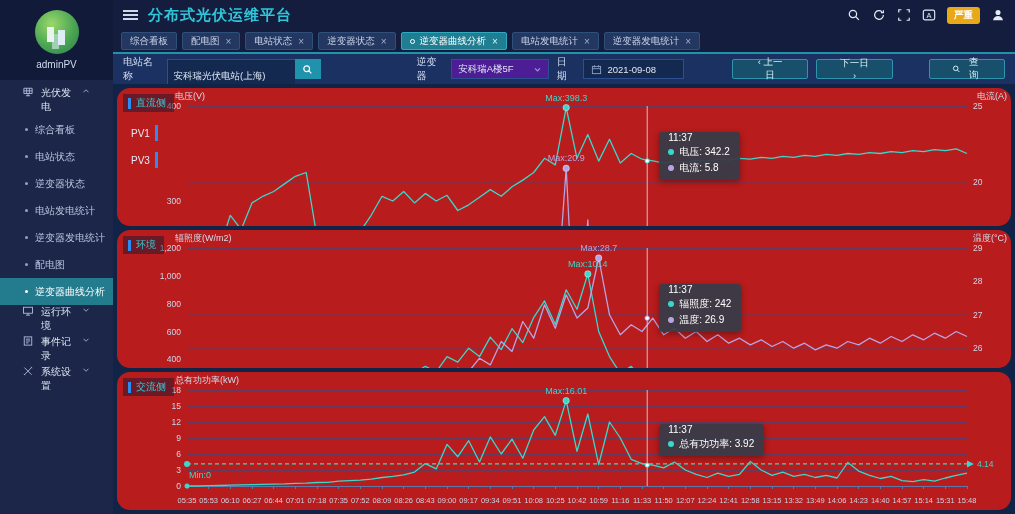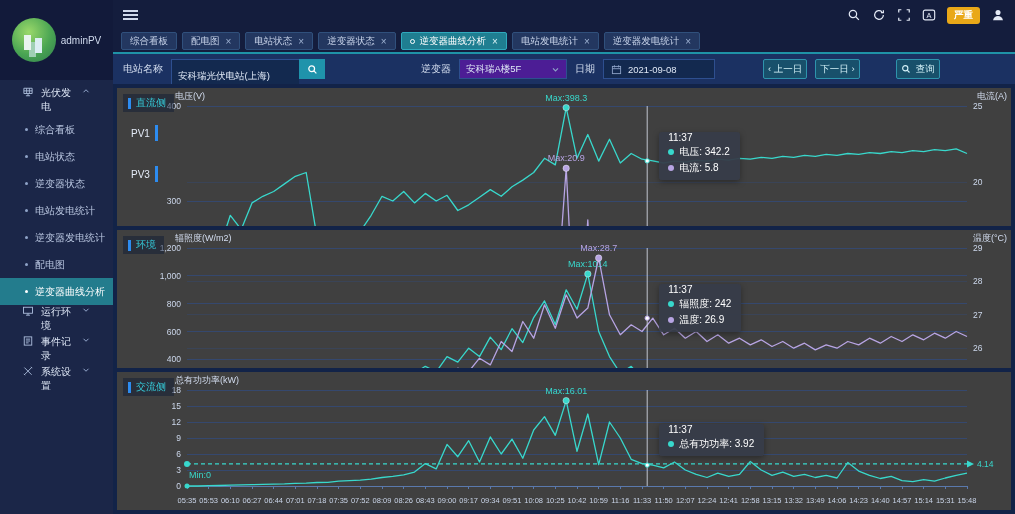--- a/index.html
+++ b/index.html
@@ -2,21 +2,21 @@
 <html><head>
 <meta charset="utf-8">
 <style>
   * { margin:0; padding:0; box-sizing:border-box; }
   html,body { background:#0b142e; }
   .app { width:1015px; height:514px; display:flex; overflow:hidden;
          font-family:"Liberation Sans", sans-serif; color:#d5dff0; background:#0f1b3d; }
 
   
   .sidebar { width:113px; flex:0 0 113px; background:#1b2648; display:flex; flex-direction:column; }
-  .logo-box { height:80px; background:#121a3a; display:flex; flex-direction:row; align-items:center; justify-content:center; gap:5px; }
+  .logo-box { height:80px; background:#121a3a; display:flex; flex-direction:column; align-items:center; justify-content:center; gap:5px; }
   .logo-circle { width:44px; height:44px; border-radius:50%; position:relative; overflow:hidden;
                  background:radial-gradient(circle at 38% 32%, #9ad86a, #4aa553 55%, #2e7d4e); }
   .logo-circle::after { content:""; position:absolute; left:12px; top:17px; width:7px; height:15px;
                  background:#e9f4ef; box-shadow:11px 3px 0 #dceef3, 5px 7px 0 #9fd0b4; }
   .admin-name { font-size:10px; color:#cfd9ec; }
   .menu { padding-top:6px; font-size:10px; }
   .group-hd { display:flex; align-items:flex-start; gap:7px; height:30px; padding:0 22px; color:#dde6f5; cursor:pointer; }
   .gicon svg { width:12px; height:12px; display:block; color:#aebfde; }
   .caret { margin-left:auto; } .caret svg { width:10px; height:10px; color:#93a7cc; display:block; }
   .sub-item { height:27px; display:flex; align-items:center; gap:7px; padding-left:25px; color:#b9c6e0; cursor:pointer; }
@@ -47,33 +47,33 @@
   .input-wrap input { width:128px; height:20px; background:#13294f; border:1px solid #2e4f8f; border-right:none;
                       color:#dfe8f6; font-size:9.5px; padding:16px 6px; font-family:"Liberation Sans",sans-serif; outline:none; }
   .input-search { width:26px; height:20px; background:#1f93ab; border:none; display:grid; place-items:center; cursor:pointer; }
   .input-search svg { width:11px; height:11px; color:#fff; }
   .select { width:108px; height:20px; background:#4c1d95; border:1px solid #2e4f8f; display:flex; align-items:center;
             justify-content:space-between; padding:0 6px; font-size:9.5px; color:#dfe8f6; cursor:pointer; }
   .select svg { width:9px; height:9px; color:#8fa3c8; }
   .date-wrap { width:112px; height:20px; background:#13294f; border:1px solid #2e4f8f; display:flex; align-items:center;
                gap:6px; padding:0 7px; font-size:9.5px; color:#dfe8f6; cursor:pointer; margin-right:40px; }
   .date-wrap svg { width:11px; height:11px; color:#8fa3c8; }
-  .btn { height:20px; padding:0 4px; background:#18506b; border:1px solid #2e94ad; border-radius:2px;
+  .btn { height:20px; padding:0 22px; background:#18506b; border:1px solid #2e94ad; border-radius:2px;
          color:#d3f0f7; font-size:9.5px; cursor:pointer; font-family:"Liberation Sans",sans-serif; display:flex; align-items:center; gap:5px; }
   .btn.query { margin-left:28px; }
   .btn svg { width:10px; height:10px; color:#d3f0f7; }
 
   
   .charts { flex:1; min-height:0; background:#122348; display:flex; flex-direction:column; gap:4px; padding:4px; }
-  .panel { flex:1; position:relative; background:#404040; overflow:hidden; }
+  .panel { flex:1; position:relative; background:#b91c1c; overflow:hidden;border-radius:13px; }
   .panel svg { position:absolute; inset:0; font-family:"Liberation Sans",sans-serif; }
   .sec-tag { position:absolute; top:6px; left:6px; z-index:3; display:flex; align-items:center; gap:5px;
              font-size:10px; color:#35cbd9; background:rgba(12,24,52,.45); padding:2px 8px 2px 5px; }
   .sec-bar { width:3px; height:11px; background:#2d8cf0; }
-  .legend { position:absolute; left:14px; top:37px; z-index:3; display:flex; flex-direction:column; gap:25px; }
+  .legend { position:absolute; left:14px; top:37px; z-index:3; display:flex; flex-direction:column; gap:11px; }
   .legend-item { display:flex; align-items:center; gap:5px; font-size:10px; color:#e4ebf7; cursor:pointer; }
   .leg-bar { width:3px; height:16px; background:#2d8cf0; }
   .tip { position:absolute; z-index:6; background:rgba(54,60,72,0.94); border-radius:3px; padding:0 10px 5px 9px;
          font-size:10px; color:#fff; pointer-events:none; white-space:nowrap; box-shadow:0 2px 6px rgba(0,0,0,.35); }
   .tip-row { display:flex; align-items:center; gap:5px; margin-top:2px; }
   .tip-dot { width:6px; height:6px; border-radius:50%; display:inline-block; }
 </style>
 </head>
 <body>
 
@@ -168,20 +168,21 @@
             </svg>
           </span>
         </div>
       </nav>
   </aside>
 
   <div class="main">
 
     <header class="topbar">
       <span class="hamburger"></span>
+      <h1 class="title">分布式光伏运维平台</h1>
       <div class="top-icons">
         <span class="ticon">
           <svg viewBox="0 0 16 16" fill="none" stroke="currentColor" stroke-width="1.4">
               <circle cx="6.8" cy="6.8" r="4.2"></circle>
               <path d="M10 10l3.6 3.6"></path>
             </svg>
         </span>
         <span class="ticon">
           <svg viewBox="0 0 16 16" fill="none" stroke="currentColor" stroke-width="1.4">
               <path d="M13 8a5 5 0 1 1-1.7-3.8"></path>

